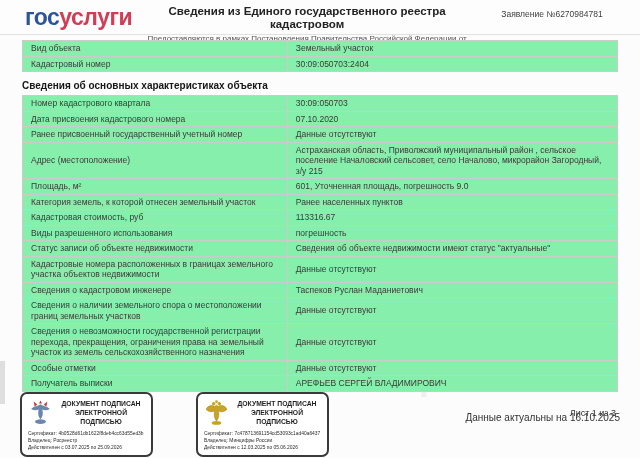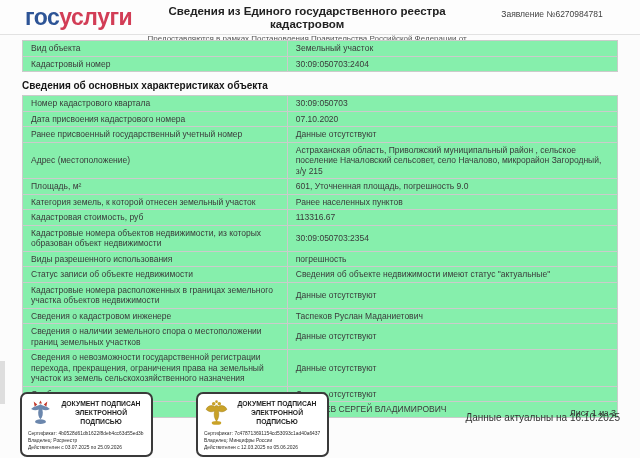--- a/index.html
+++ b/index.html
@@ -117,24 +117,20 @@
     </tr>
     <tr>
       <td class="lbl">Категория земель, к которой отнесен земельный участок</td>
       <td>Ранее населенных пунктов</td>
     </tr>
     <tr>
       <td class="lbl">Кадастровая стоимость, руб</td>
       <td>113316.67</td>
     </tr>
     <tr>
-      <td class="lbl">Кадастровые номера объектов недвижимости, из которых образован объект недвижимости</td>
-      <td>30:09:050703:2354</td>
-    </tr>
-    <tr>
       <td class="lbl">Виды разрешенного использования</td>
       <td>погрешность</td>
     </tr>
     <tr>
       <td class="lbl">Статус записи об объекте недвижимости</td>
       <td>Сведения об объекте недвижимости имеют статус "актуальные"</td>
     </tr>
     <tr>
       <td class="lbl">Кадастровые номера расположенных в границах земельного участка объектов недвижимости</td>
       <td>Данные отсутствуют</td>

